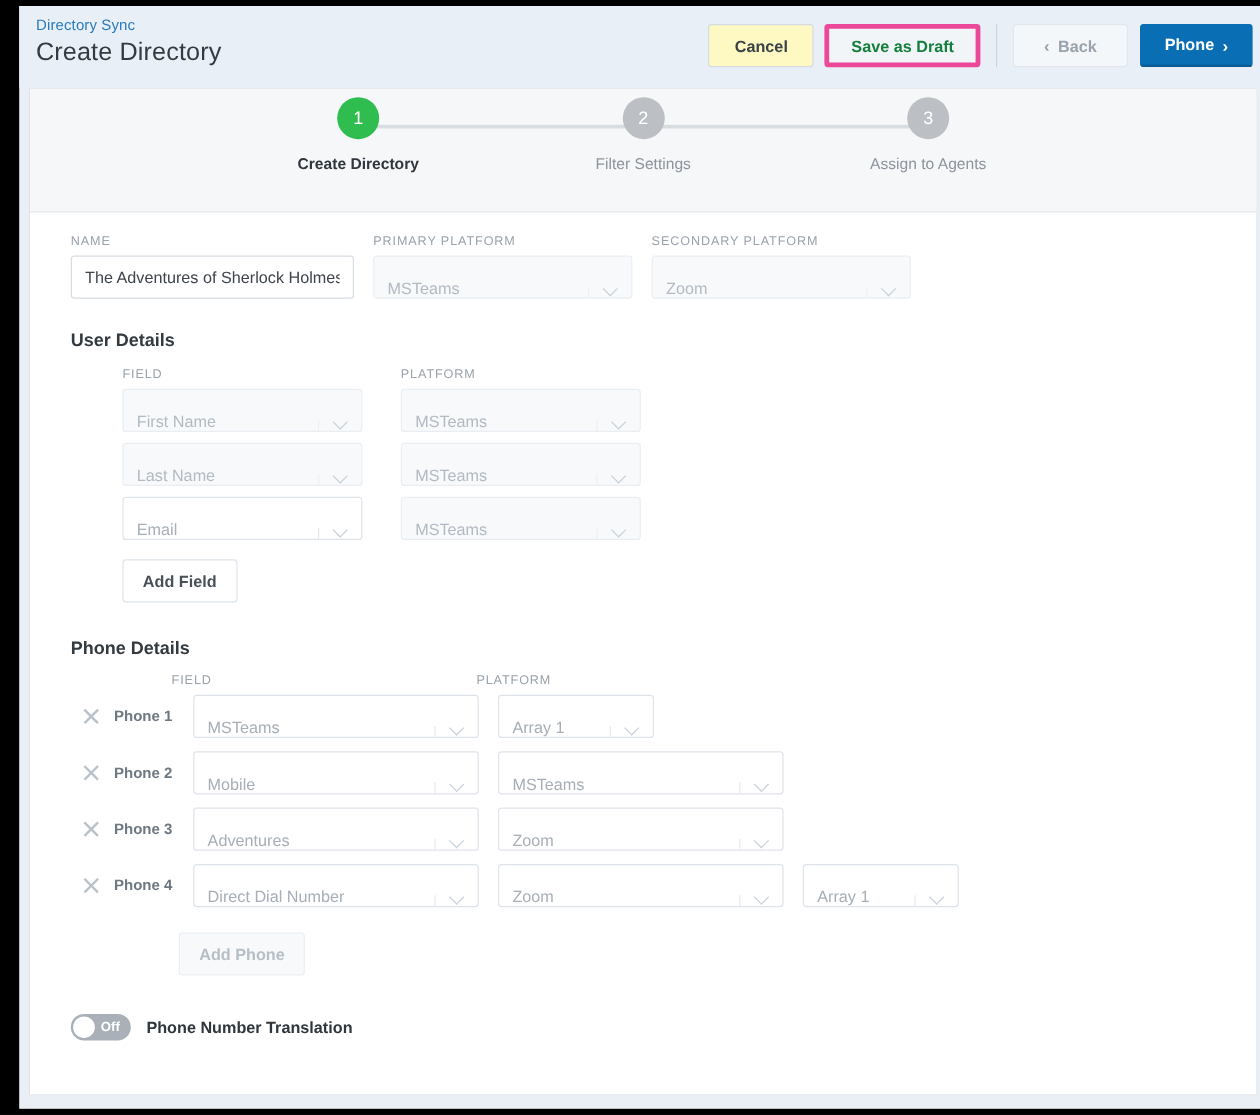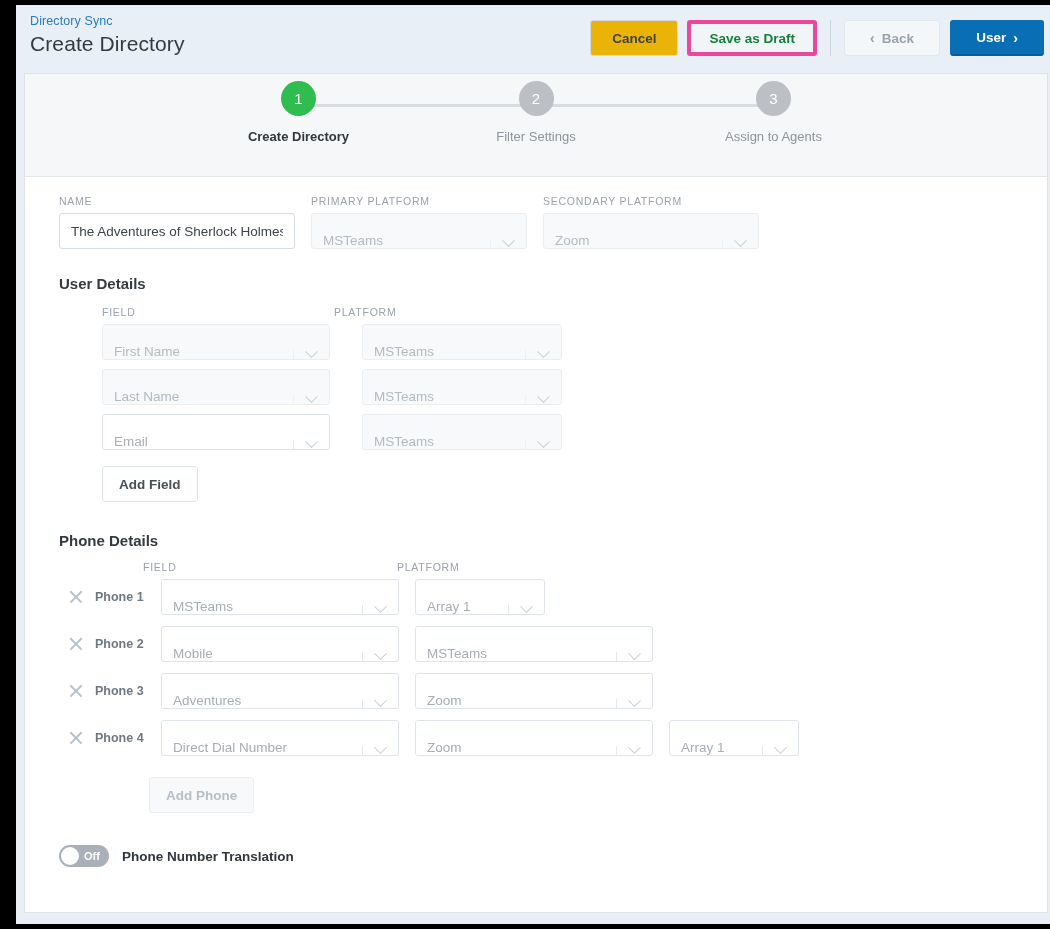--- a/index.html
+++ b/index.html
@@ -49,21 +49,21 @@
     border-radius: 3px;
     height: 36px;
     padding: 0 18px;
     display: flex;
     align-items: center;
     justify-content: center;
     cursor: pointer;
     white-space: nowrap;
   }
   .btn-cancel {
-    background: #eab308;
+    background: #fef9c3;
     border: 1px solid #d4dbe2;
     color: #3b4248;
     min-width: 88px;
     font-weight: 600;
   }
   .btn-draft {
     background: #f2f5f8;
     border: 4px solid #ec4899;
     color: #15803d;
     margin-left: 9px;
@@ -216,21 +216,21 @@
   .section-title {
     font-size: 15px;
     color: #333a40;
     font-weight: 700;
     margin: 26px 0 0 0;
   }
   .subgrid { margin-left: 43px; margin-top: 14px; }
   .head-row { display: flex; }
   .head-row .h1 { width: 165px; }
   .row { display: flex; align-items: center; margin-bottom: 9px; }
-  .user-f { width: 228px; margin-right: 32px; }
+  .user-f { width: 200px; margin-right: 32px; }
   .user-p { width: 200px; }
 
   .btn-addfield {
     height: 36px;
     min-width: 90px;
     background: #fff;
     border: 1px solid #dde3e9;
     border-radius: 3px;
     color: #4c5season;
     color: #4a5views;
@@ -334,21 +334,21 @@
 
     <div class="header-actions">
       <div class="btn btn-cancel">Cancel</div>
       <div class="btn btn-draft">Save as Draft</div>
       <div class="divider-v"></div>
       <div class="btn btn-back">
         <span class="chev">‹</span>
         <span>Back</span>
       </div>
       <div class="btn btn-next">
-        <span>User</span>
+        <span>Phone</span>
         <span class="chev">›</span>
       </div>
     </div>
   </div>
 
   <div class="card">
 
     <div class="stepper">
       <div class="steps">
         <div class="track"></div>

